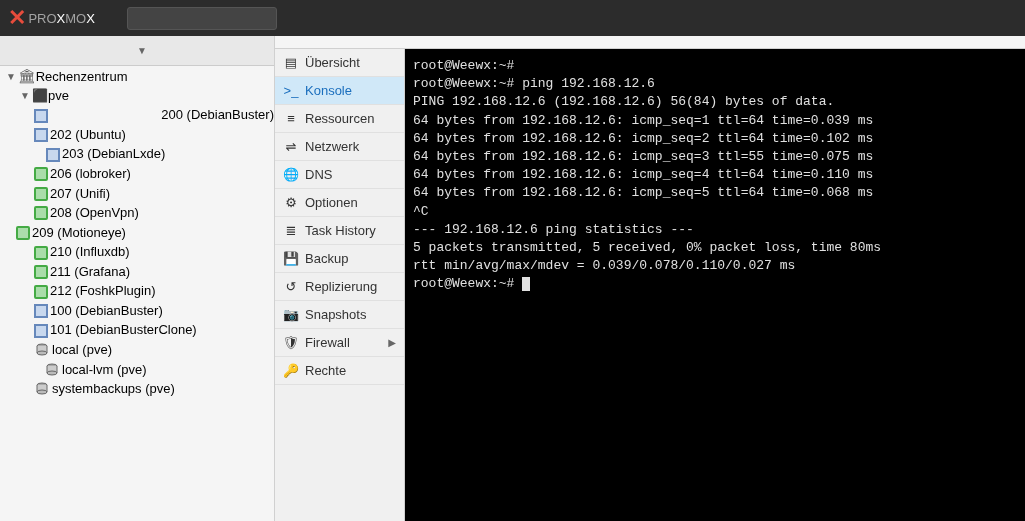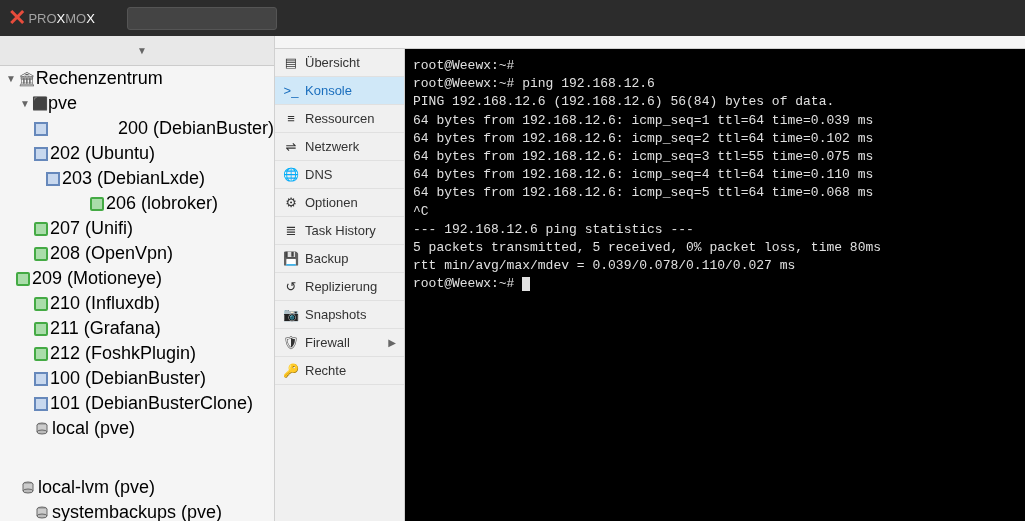--- a/index.html
+++ b/index.html
@@ -26,21 +26,21 @@
     
     #sidebar { width: 275px; background: #f5f5f5; border-right: 1px solid #d0d0d0; overflow-y: auto; flex-shrink: 0; }
     #server-view-bar {
       display: flex; align-items: center; background: #e8e8e8; border-bottom: 1px solid #ccc;
       height: 30px; padding: 0 10px; font-size: 13px;
     }
     #server-view-bar span { flex: 1; }
 
     .tree-item { display: flex; align-items: center; padding: 2px 0; cursor: pointer; white-space: nowrap; }
     .tree-item.selected { background: #c8ddf0; }
-    .tree-label { font-size: 18px; }
+    .tree-label { font-size: 13px; }
 
     
     #content { flex: 1; display: flex; flex-direction: column; overflow: hidden; }
 
     
     #page-header { background: #f5f5f5; border-bottom: 1px solid #d0d0d0; padding: 6px 10px; font-size: 13px; color: #333; }
 
     
     #middle { display: flex; flex: 1; overflow: hidden; }
 
@@ -95,21 +95,21 @@
           <span class="tree-label">200 (DebianBuster)</span>
         </div>
         <div class="tree-item" style="padding-left: 34px;">
           <span><span style="display:inline-block;width:14px;height:14px;border:2px solid #6688bb;background:#c8d8ee;margin-right:2px;vertical-align:middle;"></span></span>
           <span class="tree-label">202 (Ubuntu)</span>
         </div>
         <div class="tree-item" style="padding-left: 46px;">
           <span><span style="display:inline-block;width:14px;height:14px;border:2px solid #6688bb;background:#c8d8ee;margin-right:2px;vertical-align:middle;"></span></span>
           <span class="tree-label">203 (DebianLxde)</span>
         </div>
-        <div class="tree-item" style="padding-left: 34px; justify-content: center;">
+        <div class="tree-item" style="padding-left: 34px;">
           <span><span style="display:inline-block;width:14px;height:14px;border:2px solid #44aa44;background:#aaddaa;margin-right:2px;vertical-align:middle;border-radius:2px;"></span></span>
           <span class="tree-label">206 (lobroker)</span>
         </div>
         <div class="tree-item" style="padding-left: 34px;">
           <span><span style="display:inline-block;width:14px;height:14px;border:2px solid #44aa44;background:#aaddaa;margin-right:2px;vertical-align:middle;border-radius:2px;"></span></span>
           <span class="tree-label">207 (Unifi)</span>
         </div>
         <div class="tree-item" style="padding-left: 34px;">
           <span><span style="display:inline-block;width:14px;height:14px;border:2px solid #44aa44;background:#aaddaa;margin-right:2px;vertical-align:middle;border-radius:2px;"></span></span>
           <span class="tree-label">208 (OpenVpn)</span>
@@ -143,21 +143,21 @@
       <svg width="14" height="14" viewBox="0 0 14 14">
                 <ellipse cx="7" cy="3" rx="5" ry="2" fill="#aaa" stroke="#666" stroke-width="1"></ellipse>
                 <rect x="2" y="3" width="10" height="7" fill="#ccc" stroke="#666" stroke-width="0"></rect>
                 <line x1="2" y1="3" x2="2" y2="10" stroke="#666" stroke-width="1"></line>
                 <line x1="12" y1="3" x2="12" y2="10" stroke="#666" stroke-width="1"></line>
                 <ellipse cx="7" cy="10" rx="5" ry="2" fill="#bbb" stroke="#666" stroke-width="1"></ellipse>
               </svg>
     </span></span>
           <span class="tree-label">local (pve)</span>
         </div>
-        <div class="tree-item" style="padding-left: 20px; margin-top: 34px;">
+        <div class="tree-item" style="padding-left: 44px;">
           <span><span style="display:inline-flex;align-items:center;justify-content:center;width:16px;height:14px;margin-right:2px;vertical-align:middle;">
       <svg width="14" height="14" viewBox="0 0 14 14">
                 <ellipse cx="7" cy="3" rx="5" ry="2" fill="#aaa" stroke="#666" stroke-width="1"></ellipse>
                 <rect x="2" y="3" width="10" height="7" fill="#ccc" stroke="#666" stroke-width="0"></rect>
                 <line x1="2" y1="3" x2="2" y2="10" stroke="#666" stroke-width="1"></line>
                 <line x1="12" y1="3" x2="12" y2="10" stroke="#666" stroke-width="1"></line>
                 <ellipse cx="7" cy="10" rx="5" ry="2" fill="#bbb" stroke="#666" stroke-width="1"></ellipse>
               </svg>
     </span></span>
           <span class="tree-label">local-lvm (pve)</span>

